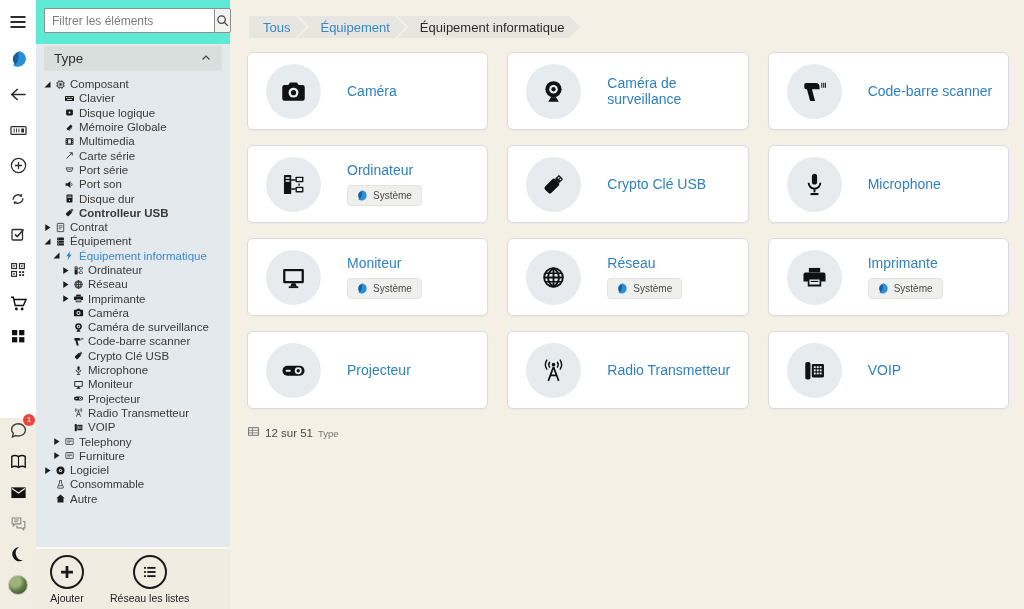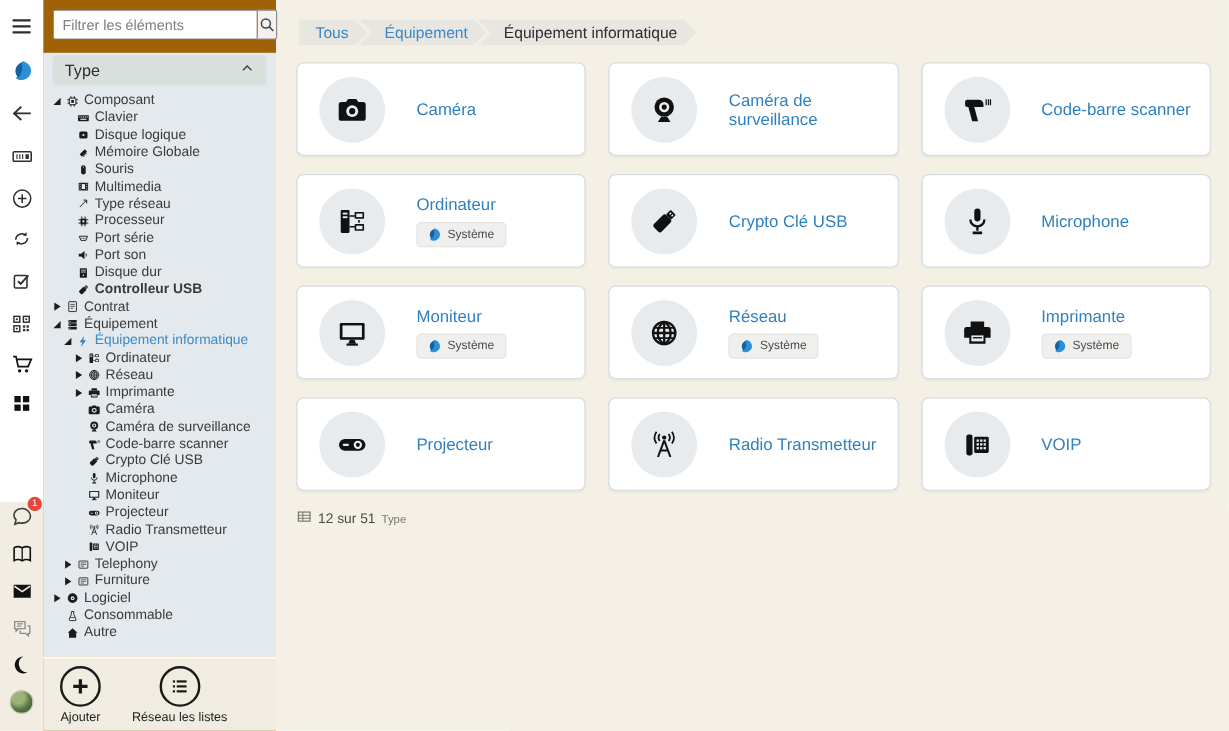--- a/index.html
+++ b/index.html
@@ -14,21 +14,21 @@
               color:#2d2d2d; position:relative; cursor:pointer; flex:0 0 auto; }
   .rail-btn svg { display:block; }
   .rail-spacer { flex:1 1 auto; }
   .nbadge { position:absolute; top:-4px; right:-5px; min-width:12px; height:12px; border-radius:7px;
             color:#fff; font-size:8px; line-height:12px; text-align:center; padding:0 2px; }
   .avatar { width:20px; height:20px; border-radius:50%;
             background:radial-gradient(circle at 35% 30%, #9db37a 0 30%, #5d7a4a 55%, #33482b 100%);
             border:1px solid #c9c2b2; }
 
   
-  #panel { position:absolute; left:36px; top:0; width:194px; height:609px; background:#a16207; }
+  #panel { position:absolute; left:36px; top:0; width:194px; height:609px; background:#5eead4; }
   .filter-wrap { position:absolute; left:8px; top:8px; width:178px; height:25px; display:flex; }
   .filter-input { flex:1; border:1px solid #8f8f8f; border-right:none; background:#fff;
                   font-size:12px; color:#333; padding:0 7px; outline:none; border-radius:2px 0 0 2px; }
   .filter-input::placeholder { color:#7d7d7d; }
   .filter-btn { width:30px; border:1px solid #8f8f8f; background:#f3f2f0; display:flex;
                 align-items:center; justify-content:center; color:#444; cursor:pointer; border-radius:0 2px 2px 0; }
 
   #tree-wrap { position:absolute; left:0; top:44px; width:194px; height:503px; background:#e3e9ec; }
   .panel-head { margin:2px 8px 4px 8px; height:25px; background:#d8dfdc; border-radius:3px;
                 display:flex; align-items:center; padding:0 10px; cursor:pointer; }
@@ -301,30 +301,20 @@
                   <rect x="13.6" y="15" width="1.8" height="2.2" fill="currentColor"></rect>
                 </g>
               </svg>
             </span>
             <span>Mémoire Globale</span>
           </div>
           <div class="trow" style="padding-left: 9px;">
             <span class="exp"></span>
             <span class="ticon" style="display: inline-flex;">
               <svg width="11" height="11" viewBox="0 0 24 24">
-                <rect x="7.8" y="3.5" width="8.4" height="17" rx="4.2" fill="currentColor"></rect>
-                <rect x="11.5" y="5.5" width="1" height="3.5" fill="#e9edf0"></rect>
-              </svg>
-            </span>
-            <span>Souris</span>
-          </div>
-          <div class="trow" style="padding-left: 9px;">
-            <span class="exp"></span>
-            <span class="ticon" style="display: inline-flex;">
-              <svg width="11" height="11" viewBox="0 0 24 24">
                 <rect x="3.5" y="5" width="17" height="14" rx="1" fill="currentColor"></rect>
                 <g fill="#e9edf0">
                   <rect x="5" y="6.8" width="1.8" height="1.8"></rect>
                   <rect x="5" y="11.1" width="1.8" height="1.8"></rect>
                   <rect x="5" y="15.4" width="1.8" height="1.8"></rect>
                   <rect x="17.2" y="6.8" width="1.8" height="1.8"></rect>
                   <rect x="17.2" y="11.1" width="1.8" height="1.8"></rect>
                   <rect x="17.2" y="15.4" width="1.8" height="1.8"></rect>
                   <rect x="9" y="7.5" width="6" height="9"></rect>
                 </g>
@@ -332,32 +322,21 @@
             </span>
             <span>Multimedia</span>
           </div>
           <div class="trow" style="padding-left: 9px;">
             <span class="exp"></span>
             <span class="ticon" style="display: inline-flex;">
               <svg width="11" height="11" viewBox="0 0 24 24">
                 <path d="M5.5 18.5L18 6M18 6h-6M18 6v6" stroke="currentColor" stroke-width="1.8" fill="none"></path>
               </svg>
             </span>
-            <span>Type réseau</span>
-          </div>
-          <div class="trow" style="padding-left: 9px;">
-            <span class="exp"></span>
-            <span class="ticon" style="display: inline-flex;">
-              <svg width="11" height="11" viewBox="0 0 24 24">
-                <rect x="6.5" y="6.5" width="11" height="11" rx="1" fill="currentColor"></rect>
-                <circle cx="12" cy="12" r="2" fill="#e9edf0"></circle>
-                <path d="M9 3v3.5M15 3v3.5M9 17.5V21M15 17.5V21M3 9h3.5M3 15h3.5M17.5 9H21M17.5 15H21" stroke="currentColor" stroke-width="1.7"></path>
-              </svg>
-            </span>
-            <span>Processeur</span>
+            <span>Carte série</span>
           </div>
           <div class="trow" style="padding-left: 9px;">
             <span class="exp"></span>
             <span class="ticon" style="display: inline-flex;">
               <svg width="11" height="11" viewBox="0 0 24 24">
                 <path d="M4.5 8.5h15l-3 7.5h-9z" stroke="currentColor" stroke-width="1.7" fill="none"></path>
                 <circle cx="9" cy="12" r="1" fill="currentColor"></circle>
                 <circle cx="12" cy="12" r="1" fill="currentColor"></circle>
                 <circle cx="15" cy="12" r="1" fill="currentColor"></circle>
               </svg>

